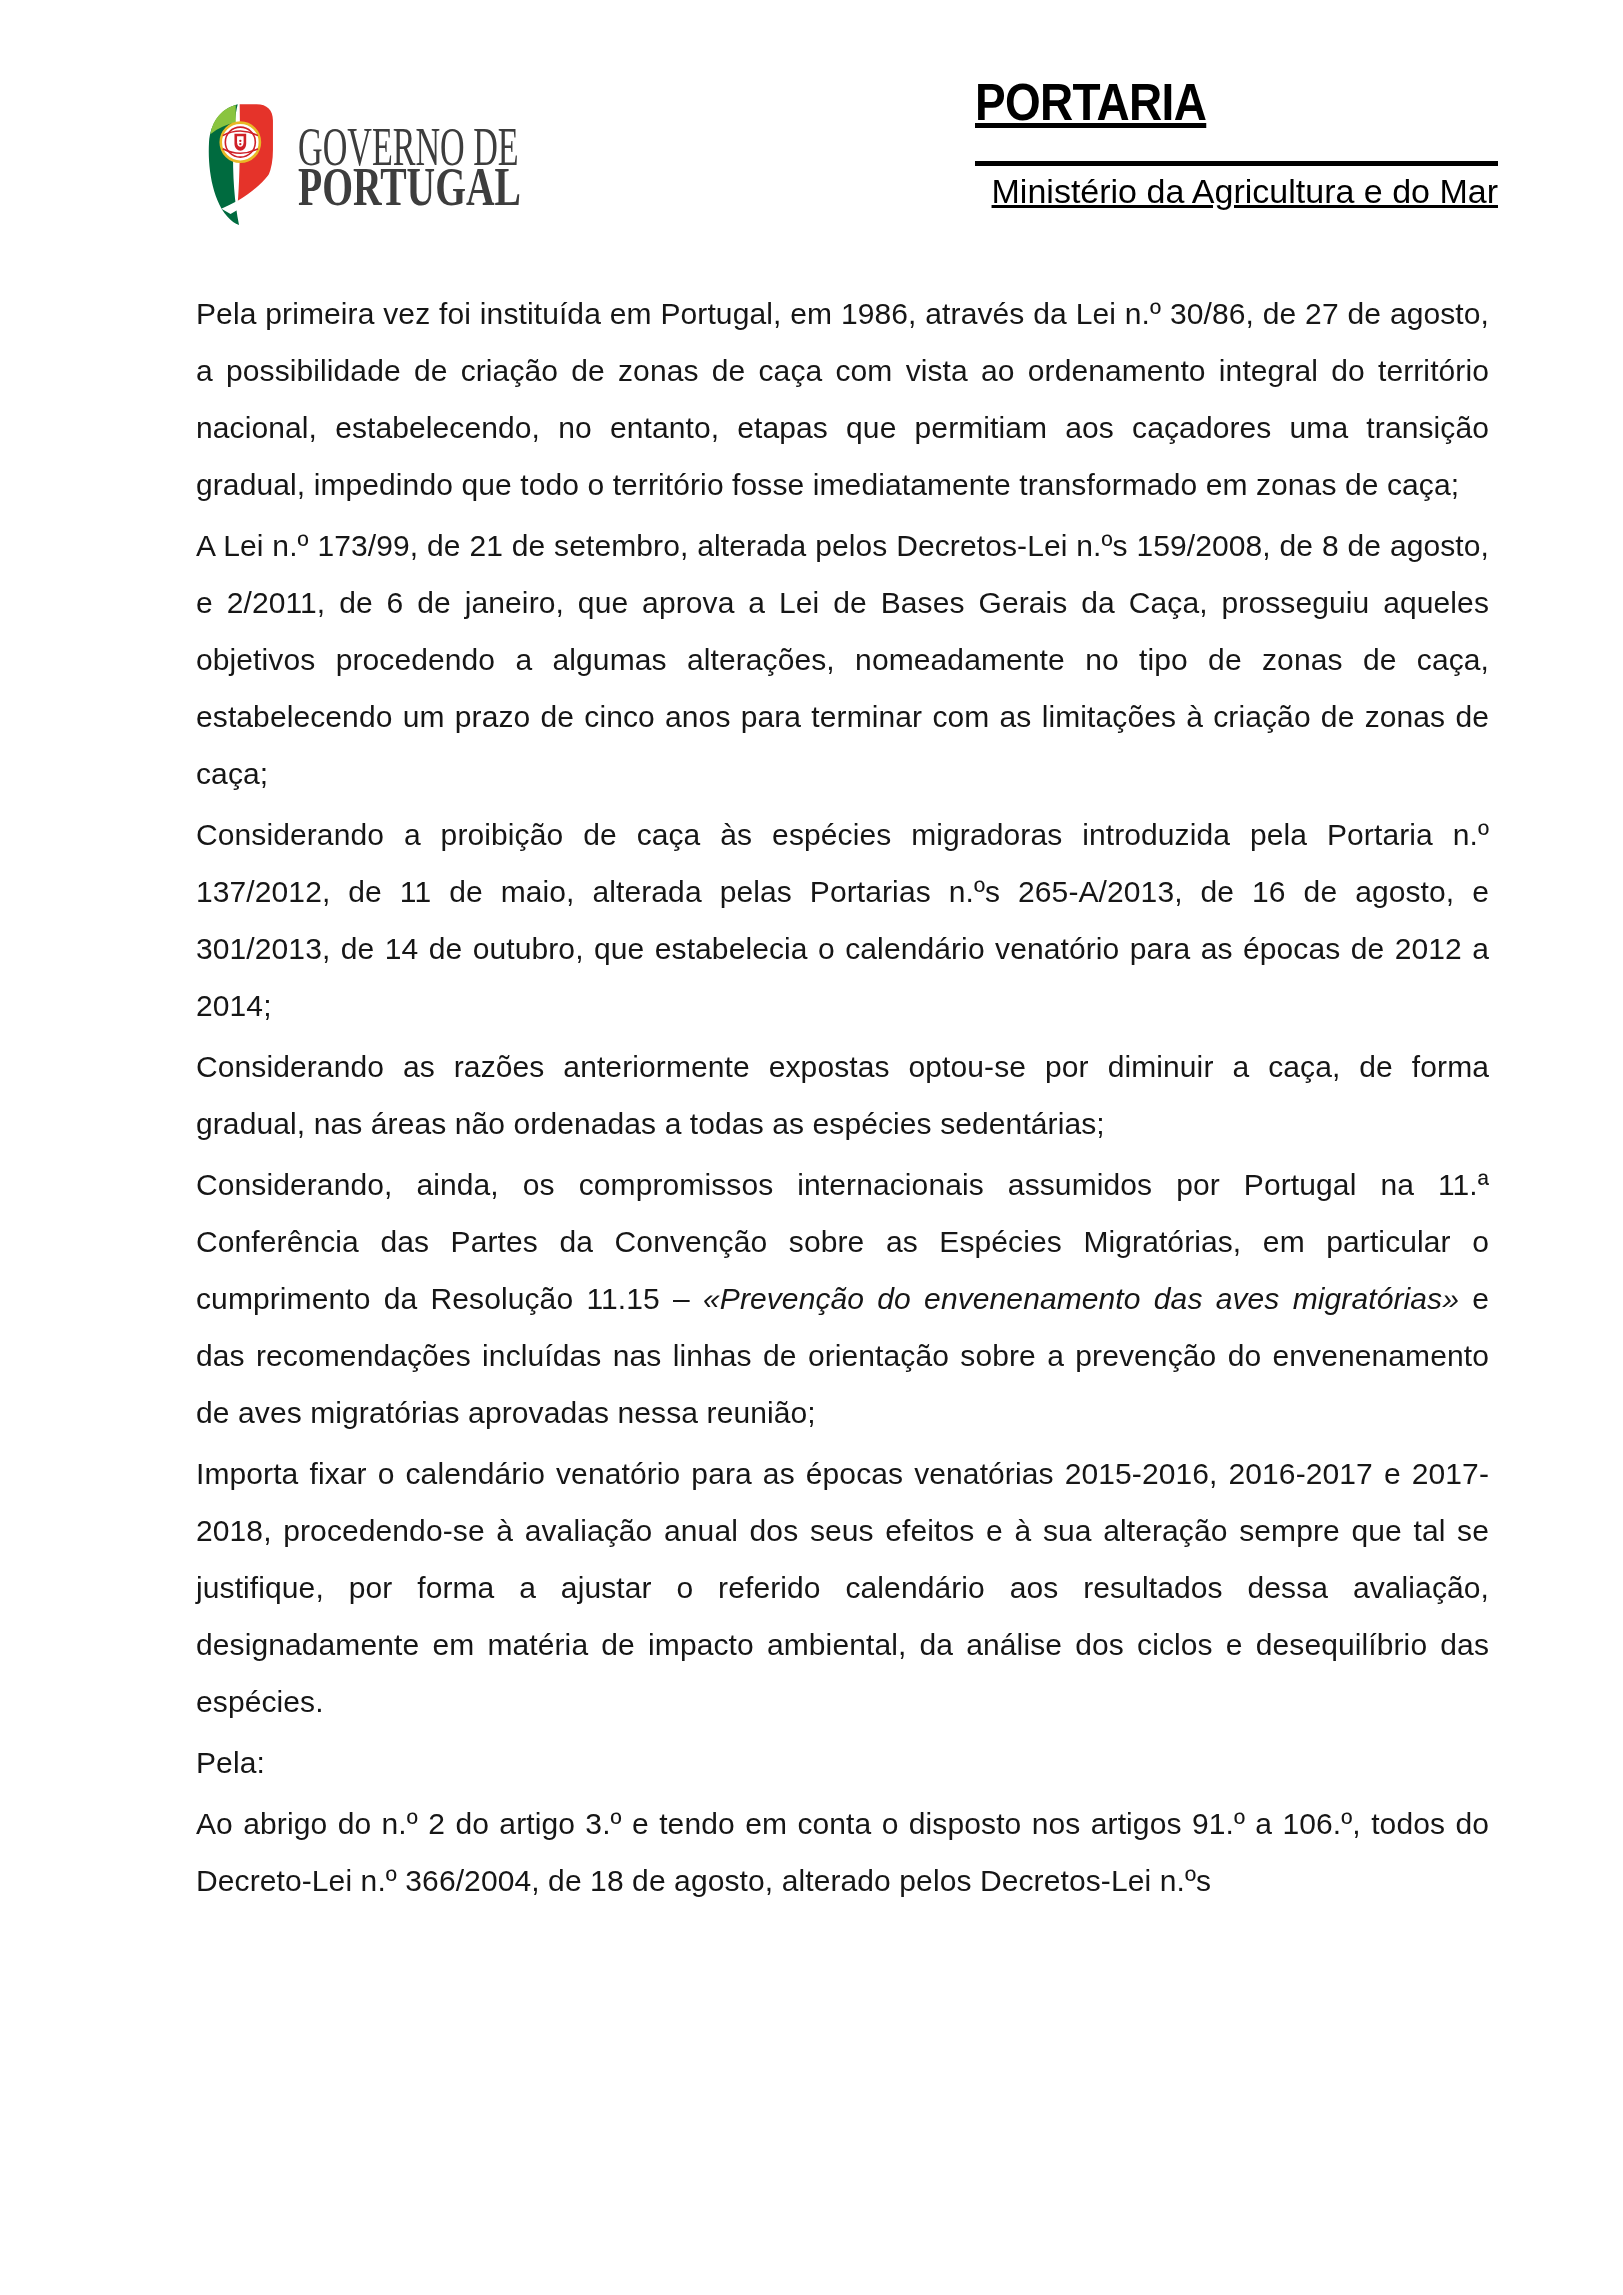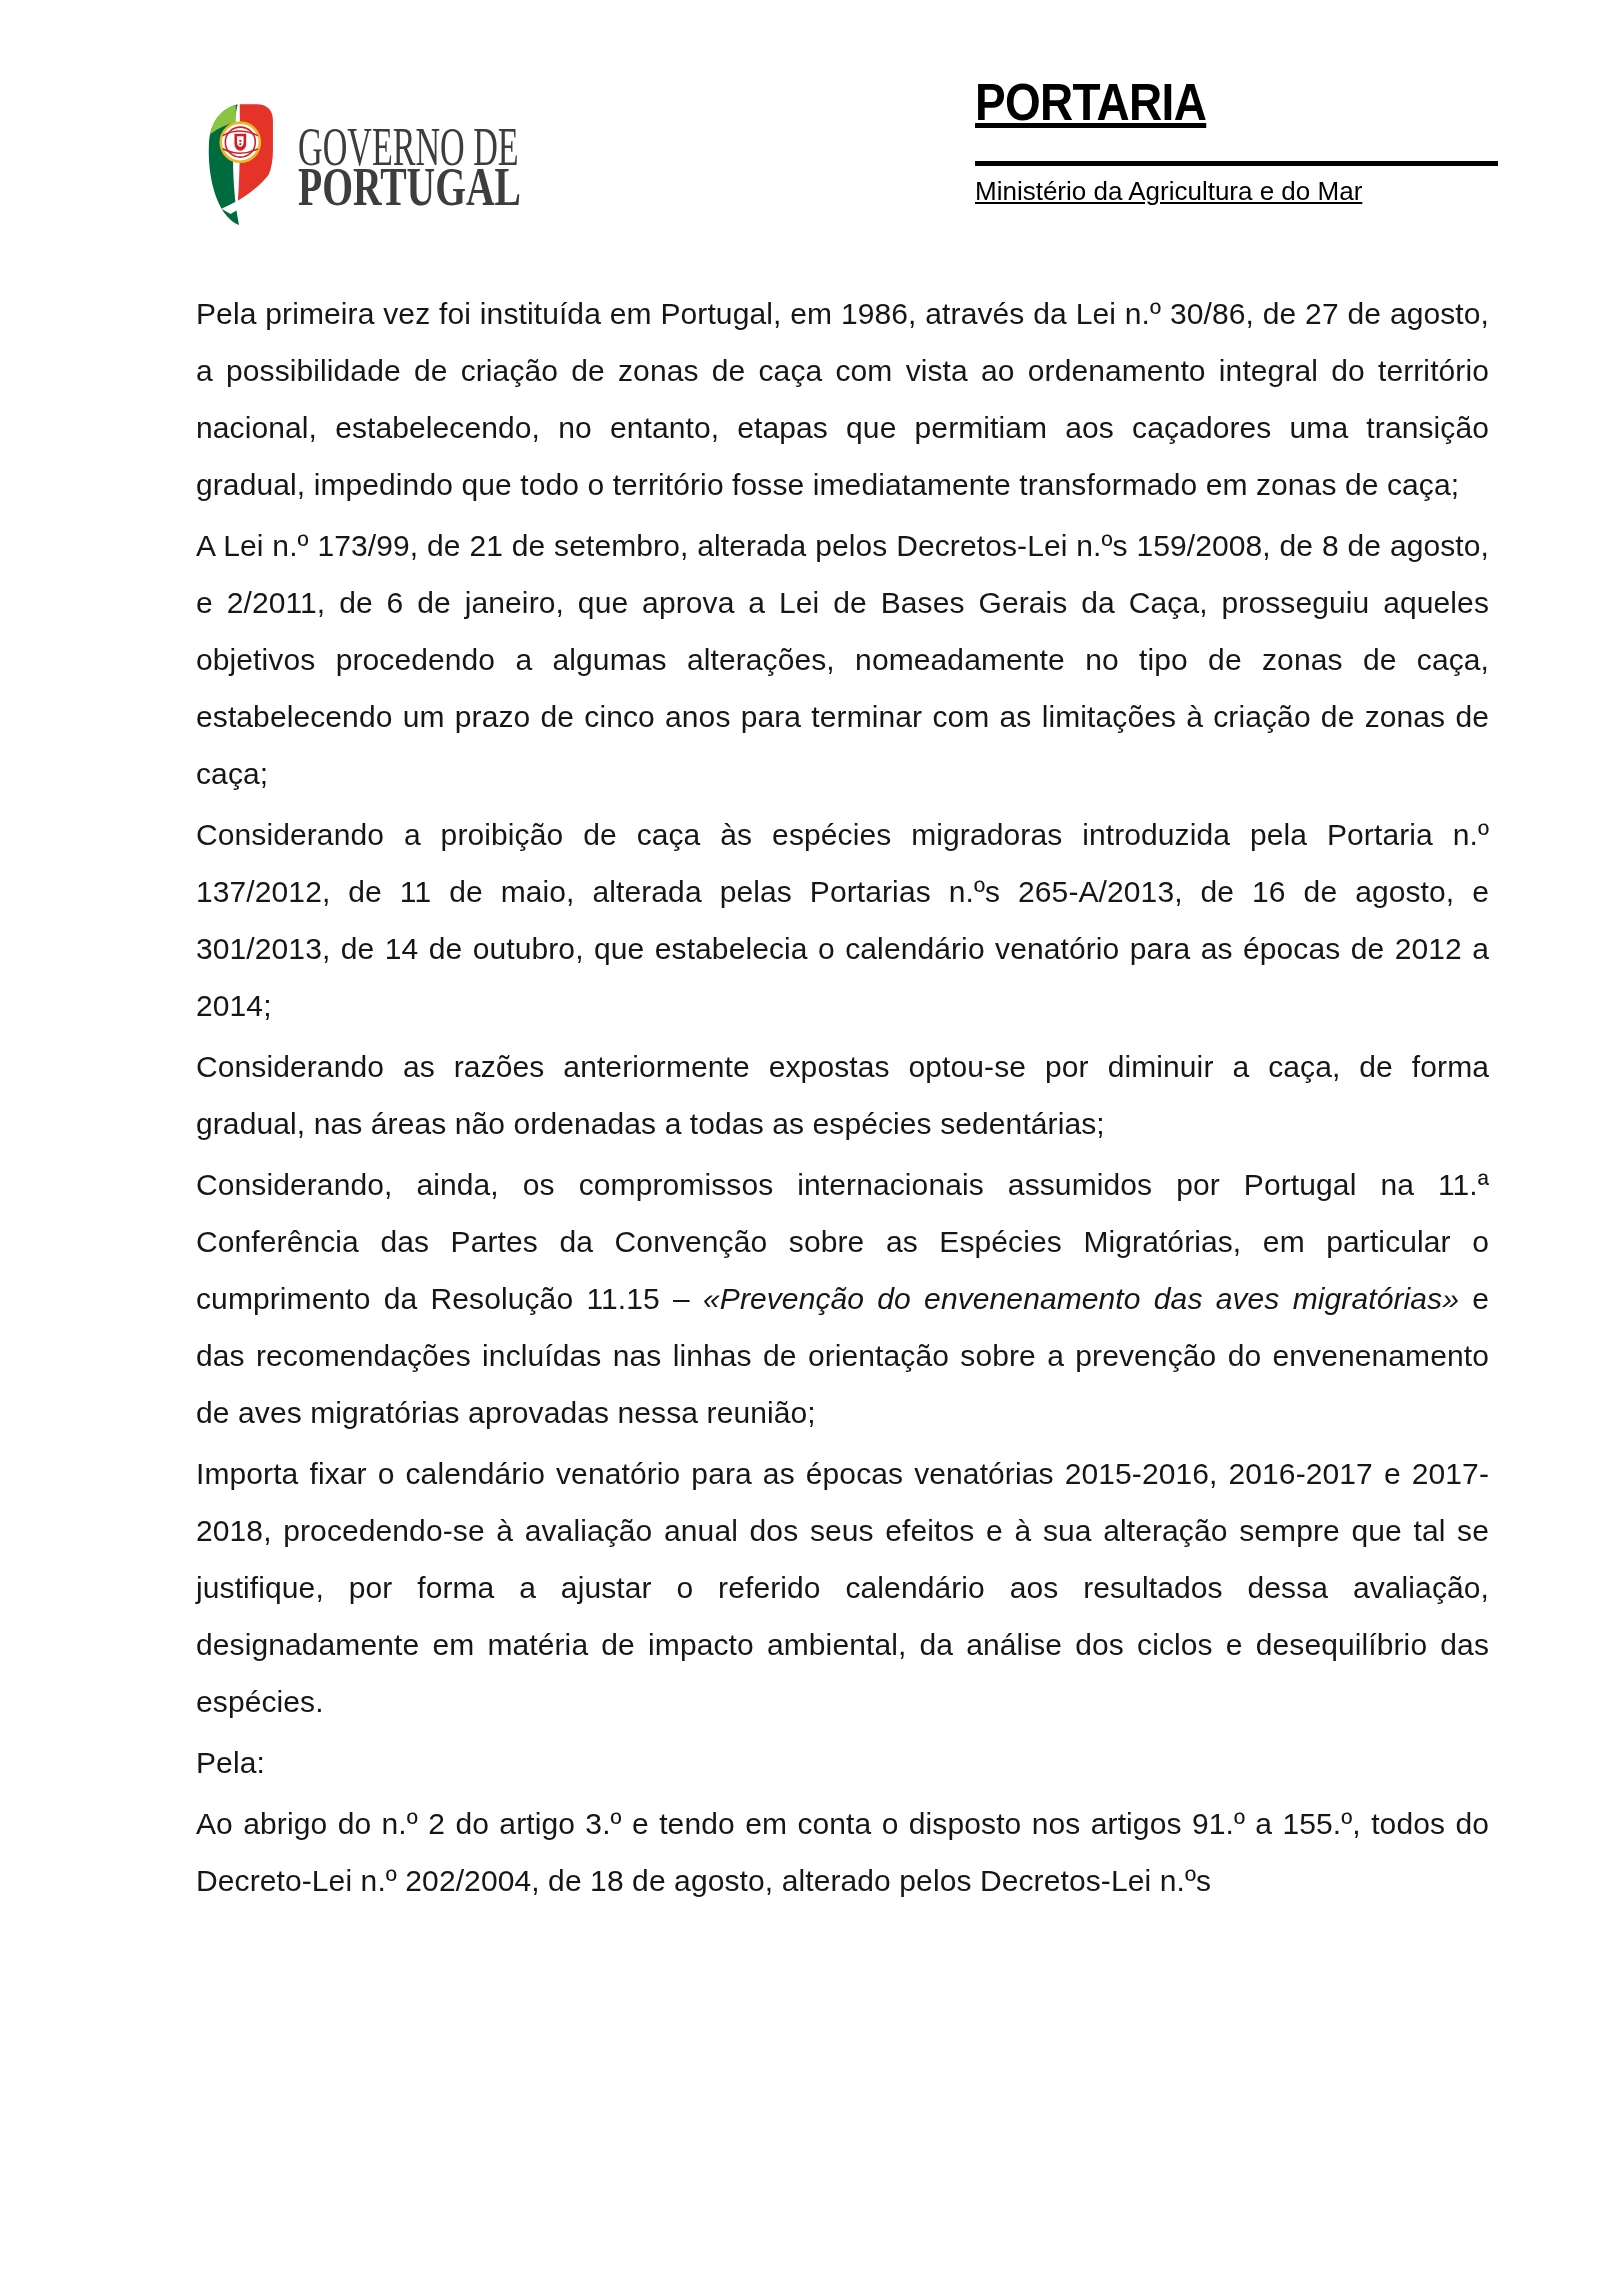--- a/index.html
+++ b/index.html
@@ -69,23 +69,24 @@
     transform-origin:0 0;
   }
   .header-rule{
     margin-top:33px;
     width:100%;
     height:4.6px;
     background:#000;
   }
   .ministry{
     margin-top:6.5px;
-    font-size:26px;
+    font-size:34px;
     line-height:39px;
     white-space:nowrap;
+    text-align:right;
   }
   
   .body-text{
     position:absolute;
     left:192px;
     top:281px;
     width:1301px;
     font-size:30px;
     line-height:57px;
     letter-spacing:0.1px;
@@ -128,17 +129,17 @@
   </div>
 
   <div class="body-text">
       <p class="para"><span class="">Pela primeira vez foi instituída em Portugal, em 1986, através da Lei n.º 30/86, de 27 de agosto, a possibilidade de criação de zonas de caça com vista ao ordenamento integral do território nacional, estabelecendo, no entanto, etapas que permitiam aos caçadores uma transição gradual, impedindo que todo o território fosse imediatamente transformado em zonas de caça;</span></p>
       <p class="para"><span class="">A Lei n.º 173/99, de 21 de setembro, alterada pelos Decretos-Lei n.ºs 159/2008, de 8 de agosto, e 2/2011, de 6 de janeiro, que aprova a Lei de Bases Gerais da Caça, prosseguiu aqueles objetivos procedendo a algumas alterações, nomeadamente no tipo de zonas de caça, estabelecendo um prazo de cinco anos para terminar com as limitações à criação de zonas de caça;</span></p>
       <p class="para"><span class="">Considerando a proibição de caça às espécies migradoras introduzida pela Portaria n.º 137/2012, de 11 de maio, alterada pelas Portarias n.ºs 265-A/2013, de 16 de agosto, e 301/2013, de 14 de outubro, que estabelecia o calendário venatório para as épocas de 2012 a 2014;</span></p>
       <p class="para"><span class="">Considerando as razões anteriormente expostas optou-se por diminuir a caça, de forma gradual, nas áreas não ordenadas a todas as espécies sedentárias;</span></p>
       <p class="para"><span class="">Considerando, ainda, os compromissos internacionais assumidos por Portugal na 11.ª Conferência das Partes da Convenção sobre as Espécies Migratórias, em particular o cumprimento da Resolução 11.15 – </span><span class="it">«Prevenção do envenenamento das aves migratórias»</span><span class=""> e das recomendações incluídas nas linhas de orientação sobre a prevenção do envenenamento de aves migratórias aprovadas nessa reunião;</span></p>
       <p class="para"><span class="">Importa fixar o calendário venatório para as épocas venatórias 2015-2016, 2016-2017 e 2017-2018, procedendo-se à avaliação anual dos seus efeitos e à sua alteração sempre que tal se justifique, por forma a ajustar o referido calendário aos resultados dessa avaliação, designadamente em matéria de impacto ambiental, da análise dos ciclos e desequilíbrio das espécies.</span></p>
       <p class="para"><span class="">Pela:</span></p>
-      <p class="para"><span class="">Ao abrigo do n.º 2 do artigo 3.º e tendo em conta o disposto nos artigos 91.º a 155.º, todos do Decreto-Lei n.º 202/2004, de 18 de agosto, alterado pelos Decretos-Lei n.ºs</span></p>
+      <p class="para"><span class="">Ao abrigo do n.º 2 do artigo 3.º e tendo em conta o disposto nos artigos 91.º a 106.º, todos do Decreto-Lei n.º 366/2004, de 18 de agosto, alterado pelos Decretos-Lei n.ºs</span></p>
     </div>
 
 </div>
 
 
 </body></html>

